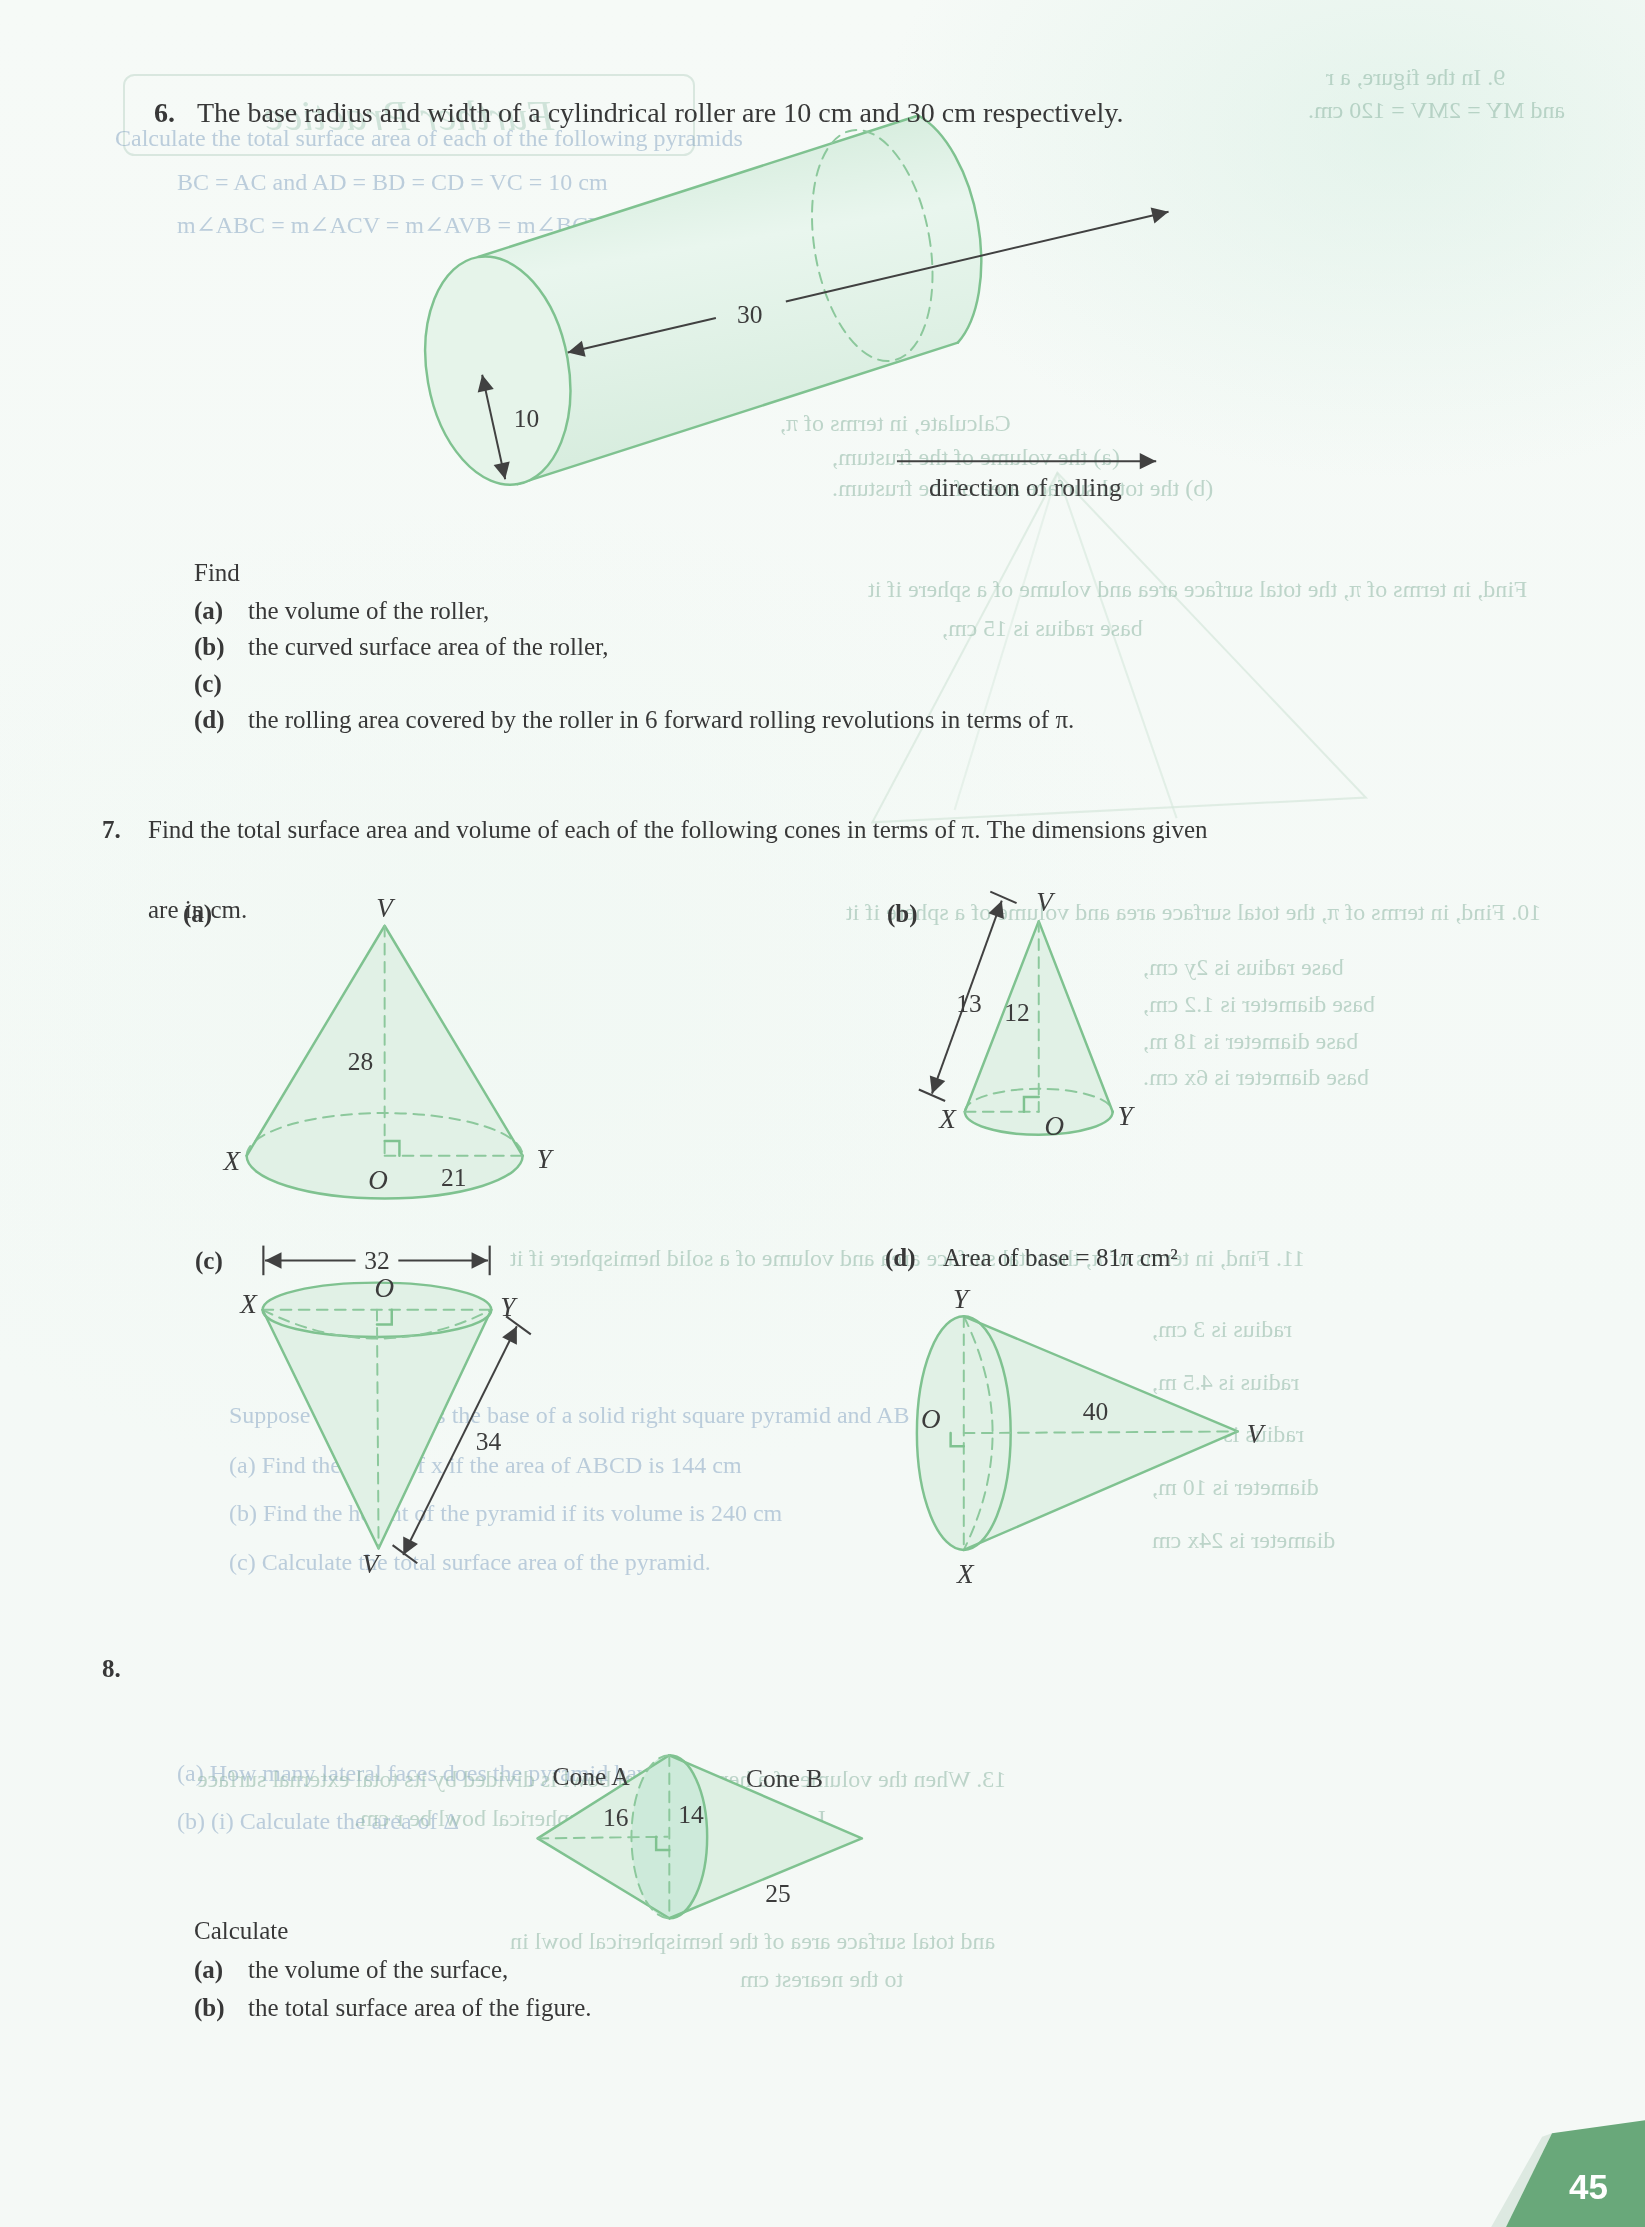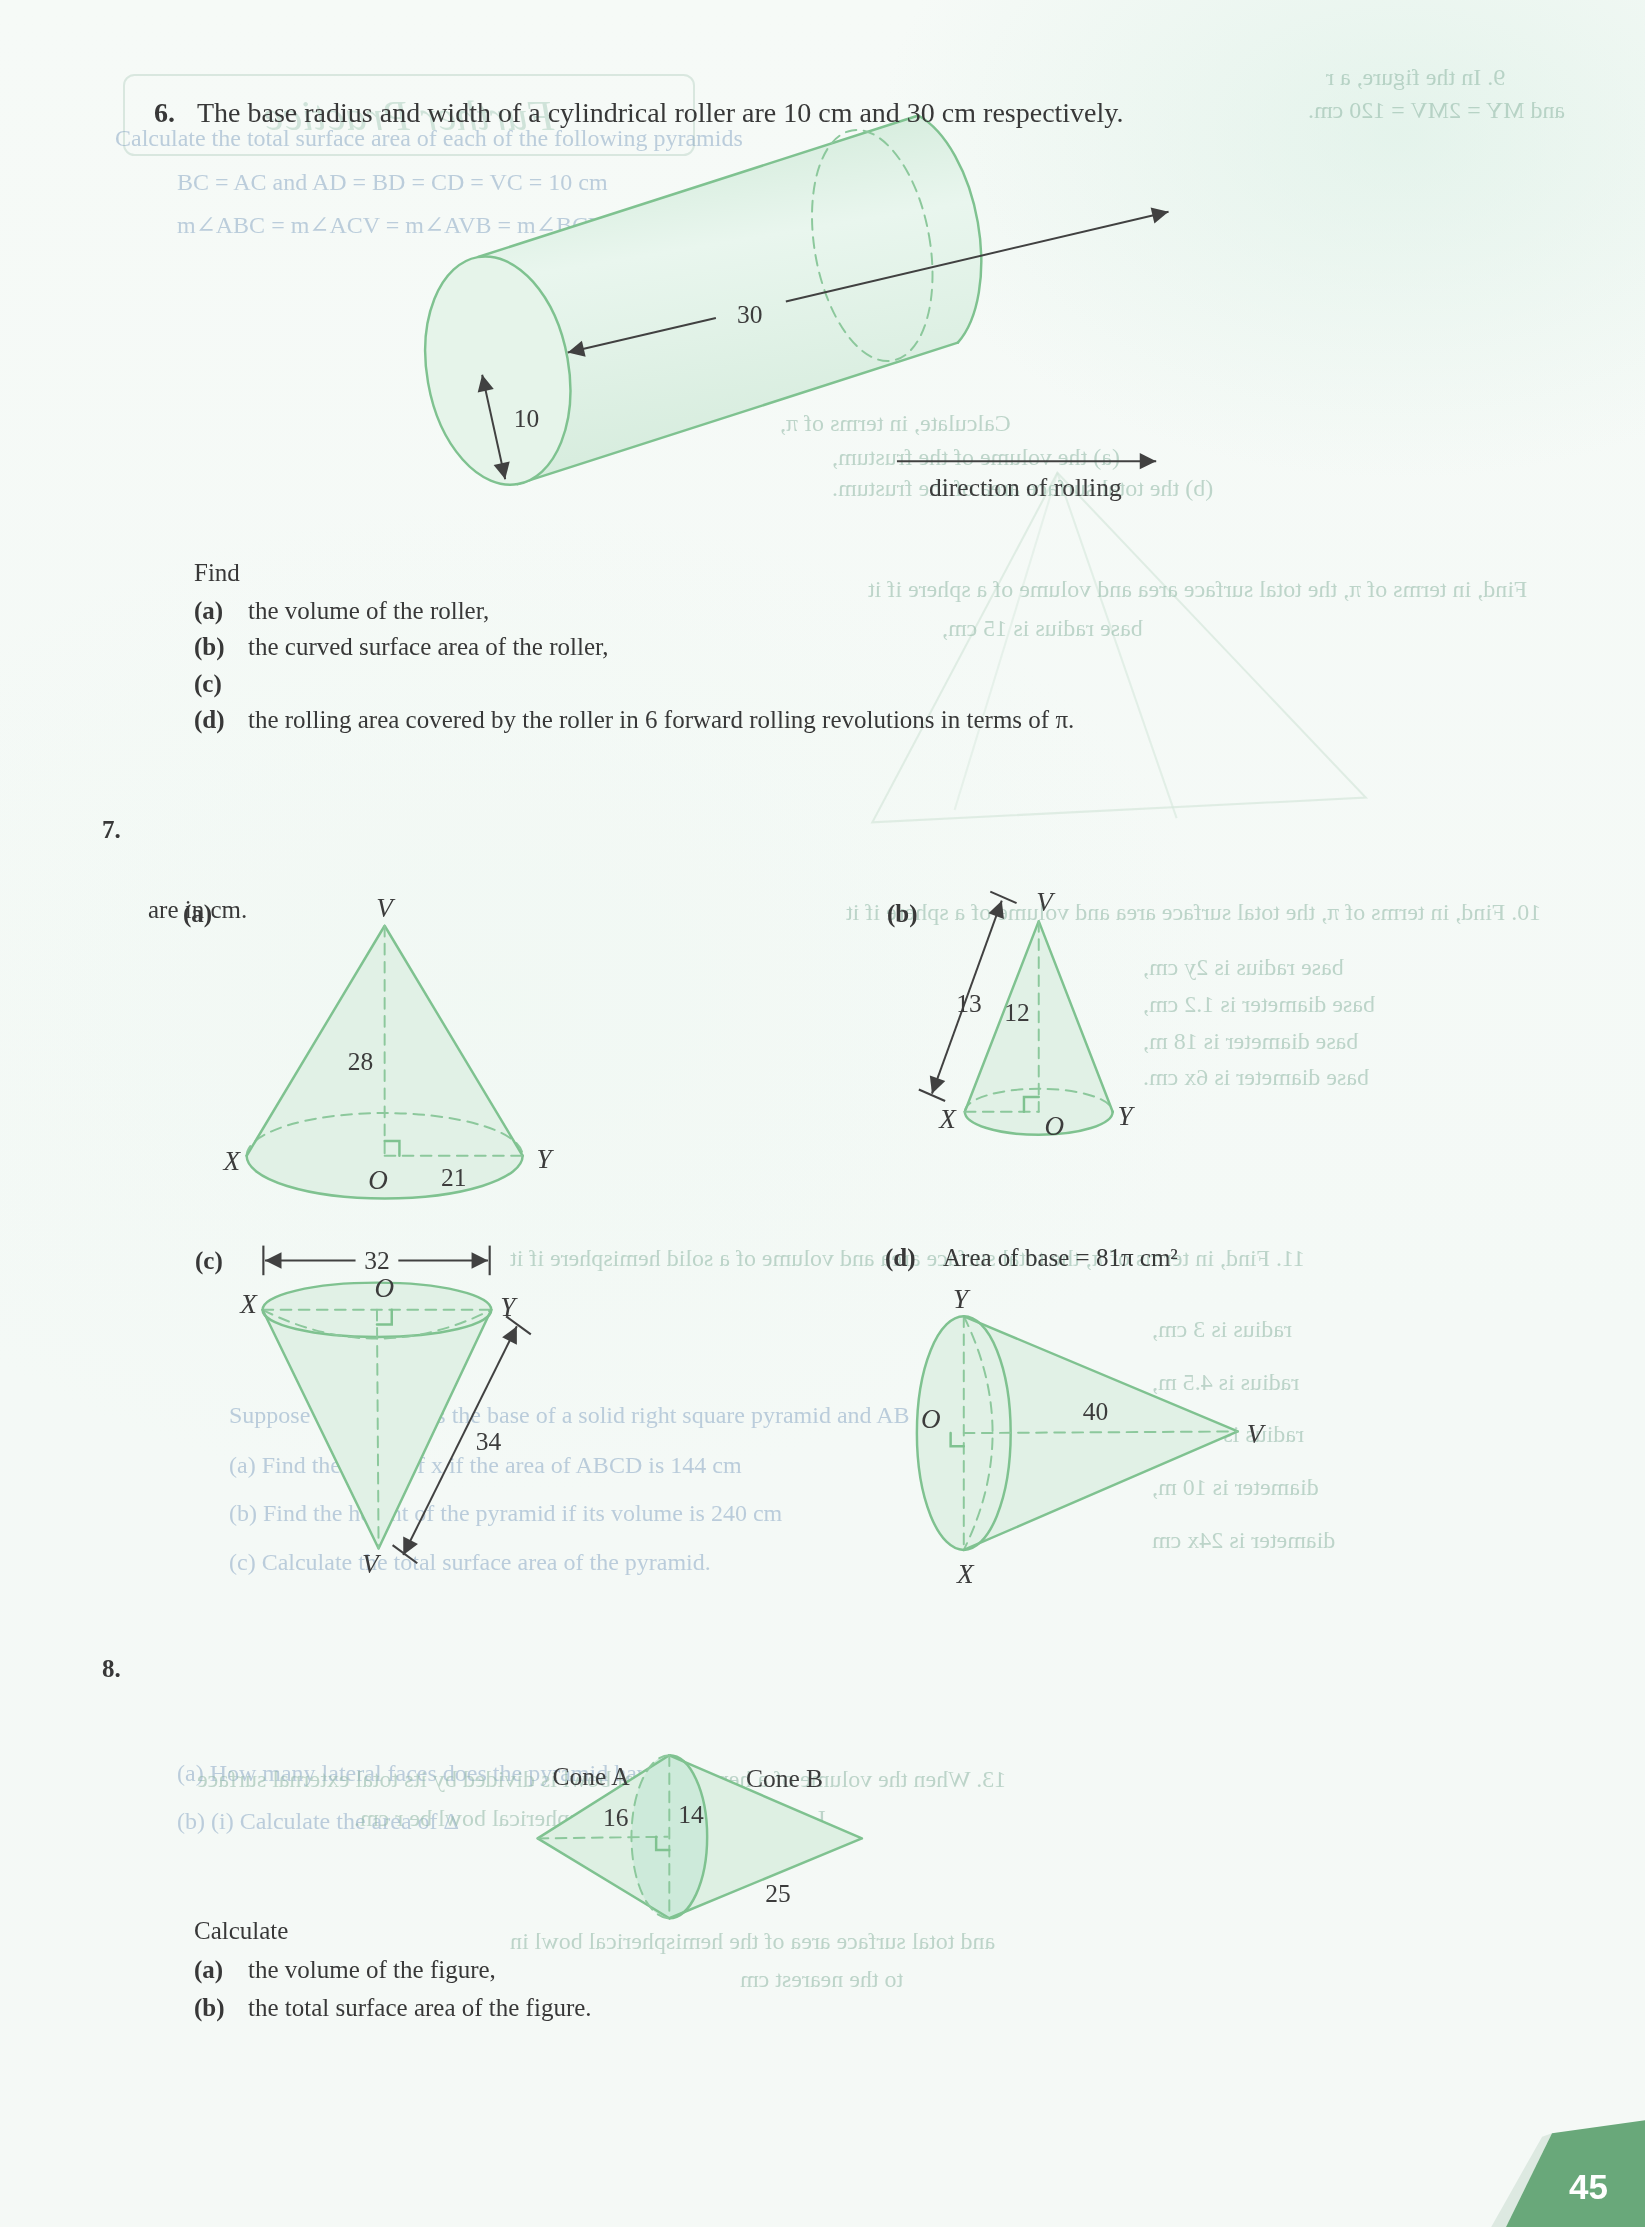--- a/index.html
+++ b/index.html
@@ -114,20 +114,21 @@
   <span class="t" style="left:194px;top:559px;">Find</span>
   <span class="t b" style="left:194px;top:597px;">(a)</span>
   <span class="t" style="left:248px;top:597px;">the volume of the roller,</span>
   <span class="t b" style="left:194px;top:633px;">(b)</span>
   <span class="t" style="left:248px;top:633px;">the curved surface area of the roller,</span>
   <span class="t b" style="left:194px;top:670px;">(c)</span>
   <span class="t b" style="left:194px;top:706px;">(d)</span>
   <span class="t" style="left:248px;top:706px;">the rolling area covered by the roller in 6 forward rolling revolutions in terms of π.</span>
 
   <span class="t b" style="left:102px;top:816px;">7.</span>
+  <span class="t" style="left:148px;top:816px;">Find the total surface area and volume of each of the following cones in terms of π. The dimensions given</span>
   <span class="t" style="left:148px;top:860px;margin-top:36px;">are in cm.</span>
 
   <span class="t b" style="left:183px;top:900px;">(a)</span>
   <span class="t b" style="left:887px;top:900px;">(b)</span>
 
   <svg style="left:189px;top:897px;" width="411" height="345" viewBox="0 0 500 420">
     <path class="cfill" d="M238 35 L70 315 A168 52 0 0 0 406 315 Z"></path>
     <path class="sgd" d="M70 315 A168 52 0 0 1 406 315"></path>
     <path class="sg" d="M70 315 A168 52 0 0 0 406 315"></path>
     <path class="sg" d="M238 35 L70 315 M238 35 L406 315"></path>
@@ -221,21 +222,21 @@
     <path class="sg" d="M213 131 L197 131 L197 115" stroke-width="2.2"></path>
     <text class="fn" x="118" y="52" text-anchor="middle">Cone A</text>
     <text class="fn" x="353" y="54" text-anchor="middle">Cone B</text>
     <text class="fn" x="148" y="102" text-anchor="middle">16</text>
     <text class="fn" x="224" y="98">14</text>
     <text class="fn" x="345" y="194" text-anchor="middle">25</text>
   </svg>
 
   <span class="t" style="left:194px;top:1917px;">Calculate</span>
   <span class="t b" style="left:194px;top:1956px;">(a)</span>
-  <span class="t" style="left:248px;top:1956px;">the volume of the figure,</span>
+  <span class="t" style="left:248px;top:1956px;">the volume of the surface,</span>
   <span class="t b" style="left:194px;top:1994px;">(b)</span>
   <span class="t" style="left:248px;top:1994px;">the total surface area of the figure.</span>
 
   <svg id="corner" width="165" height="115" viewBox="0 0 200 140">
     <polygon points="74,30 86,26 30,140 12,140" fill="#dde9e1"></polygon>
     <polygon points="86,26 200,10 200,140 30,140" fill="#69a87a"></polygon>
   </svg>
   <span id="pagenum">45</span>
 
 </div>

